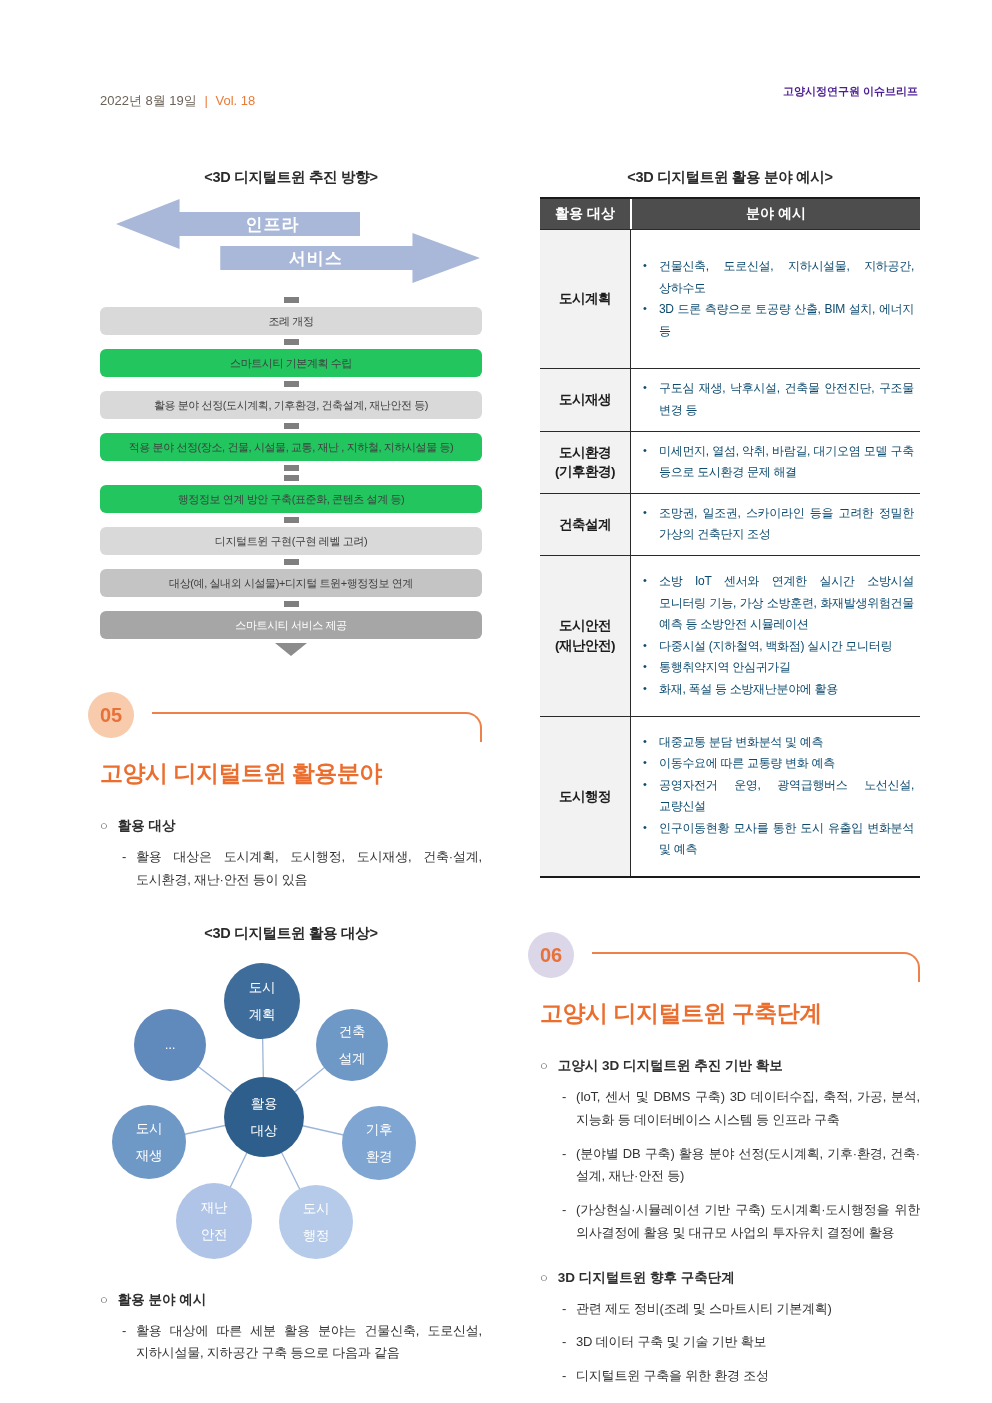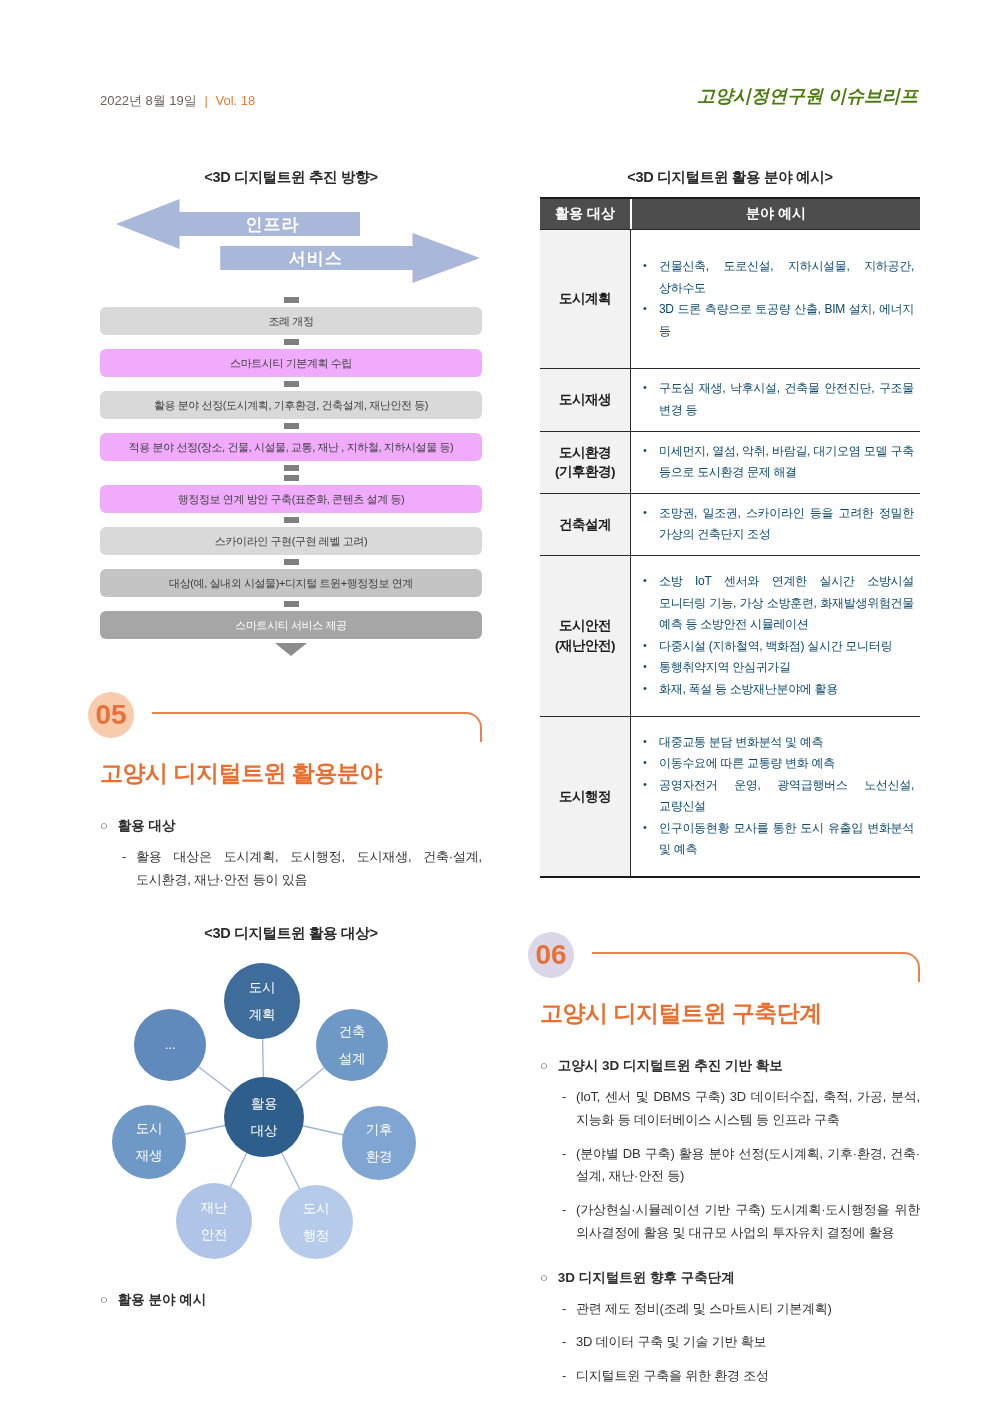--- a/index.html
+++ b/index.html
@@ -10,21 +10,21 @@
     width:992px; height:1403px;
     position:relative;
     overflow:hidden;
   }
   .page { position:absolute; inset:0; background:#fff; }
 
   
   .hdr-left { position:absolute; left:100px; top:92px; font-size:13px; color:#6b6258; }
   .hdr-left .vol { color:#e97b39; }
   .hdr-left .sep { color:#e97b39; margin:0 4px; }
-  .hdr-right { position:absolute; right:74px; top:84px; font-size:18px; font-weight:bold; color:#4d7c0f;font-style:italic; }
+  .hdr-right { position:absolute; right:74px; top:84px; font-size:11px; font-weight:bold; color:#4c1d95; }
 
   
   .col-left  { position:absolute; left:100px;  top:168px; width:382px; }
   .col-right { position:absolute; left:540px; top:168px; width:380px; }
 
   .fig-title { text-align:center; font-size:14.5px; font-weight:bold; color:#2b2b2b; letter-spacing:-0.3px; }
 
   
   .arrows { position:relative; height:96px; margin-top:10px; margin-bottom:2px; }
   .arrow { position:absolute; height:50px; background:#a9b7d8; display:flex; align-items:center; justify-content:center;
@@ -32,32 +32,32 @@
   .arrow-left  { left:16px; top:2px; width:64%;
     clip-path:polygon(0 50%, 26% 0, 26% 26%, 100% 26%, 100% 74%, 26% 74%, 26% 100%); padding-left:18%; }
   .arrow-right { right:2px; top:36px; width:68%;
     clip-path:polygon(100% 50%, 74% 0, 74% 26%, 0 26%, 0 74%, 74% 74%, 74% 100%); padding-right:18%; }
 
   
   .conn { width:15px; height:6px; background:#7f7f7f; margin:4px auto; }
   .step { height:28px; line-height:28px; border-radius:6px; text-align:center;
           font-size:11px; letter-spacing:-0.4px; color:#3f3f3f; white-space:nowrap; overflow:hidden; }
   .s-mid     { background:#d9d9d9; }
-  .s-light   { background:#f0abfc; }
+  .s-light   { background:#22c55e; }
   .s-dark    { background:#c4c4c4; }
   .s-darkest { background:#a6a6a6; color:#ffffff; }
   .down-tri { width:0; height:0; margin:4px auto 0;
               border-left:16px solid transparent; border-right:16px solid transparent;
               border-top:13px solid #8c8c8c; }
 
   
   .sec-head { position:relative; height:52px; }
   .badge { position:absolute; left:-12px; top:0; width:46px; height:46px; border-radius:50%;
            display:flex; align-items:center; justify-content:center;
-           font-size:28px; font-weight:bold; color:#e8713a; }
+           font-size:20px; font-weight:bold; color:#e8713a; }
   .badge-05 { background:#f8cbad; }
   .badge-06 { background:#dbd7e8; }
   .sec-line { position:absolute; left:52px; right:0; top:20px; height:30px;
               border-top:2px solid #ee8049; border-right:2px solid #ee8049; border-top-right-radius:16px; }
   .sec-title { font-size:23px; font-weight:bold; color:#eb6e2f; letter-spacing:-0.5px; margin-top:14px; }
 
   
   .obullet { margin-top:28px; }
   .o-title { font-size:13.5px; font-weight:bold; color:#2f2f2f; }
   .o-title::before { content:"○"; font-weight:normal; color:#444; margin-right:10px; font-size:13px; }
@@ -115,21 +115,21 @@
     <div class="conn"></div>
     <div class="step s-light">스마트시티 기본계획 수립</div>
     <div class="conn"></div>
     <div class="step s-mid">활용 분야 선정(도시계획, 기후환경, 건축설계, 재난안전 등)</div>
     <div class="conn"></div>
     <div class="step s-light">적용 분야 선정(장소, 건물, 시설물, 교통, 재난 , 지하철, 지하시설물 등)</div>
     <div class="conn"></div>
     <div class="conn"></div>
     <div class="step s-light">행정정보 연계 방안 구축(표준화, 콘텐츠 설계 등)</div>
     <div class="conn"></div>
-    <div class="step s-mid">스카이라인 구현(구현 레벨 고려)</div>
+    <div class="step s-mid">디지털트윈 구현(구현 레벨 고려)</div>
     <div class="conn"></div>
     <div class="step s-dark">대상(예, 실내외 시설물)+디지털 트윈+행정정보 연계</div>
     <div class="conn"></div>
     <div class="step s-darkest">스마트시티 서비스 제공</div>
     <div class="down-tri"></div>
 
     <div class="sec-head" style="margin-top:36px;">
       <div class="badge badge-05">05</div>
       <div class="sec-line"></div>
     </div>
@@ -165,20 +165,21 @@
 환경</div>
         <div class="node" style="left:76px;  top:228px; width:76px; height:76px; background:#afc4e6;">재난
 안전</div>
         <div class="node" style="left:179px; top:230px; width:74px; height:74px; background:#b6cbe9;">도시
 행정</div>
       </div>
     </div>
 
     <div class="obullet" style="margin-top:24px;">
       <div class="o-title">활용 분야 예시</div>
+      <div class="dash-item">활용 대상에 따른 세분 활용 분야는 건물신축, 도로신설, 지하시설물, 지하공간 구축 등으로 다음과 같음</div>
     </div>
 
   </div>
 
   <div class="col-right">
 
     <div class="fig-title">&lt;3D 디지털트윈 활용 분야 예시&gt;</div>
 
     <div class="tbl">
       <div class="trow">

